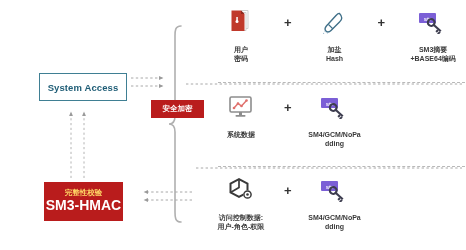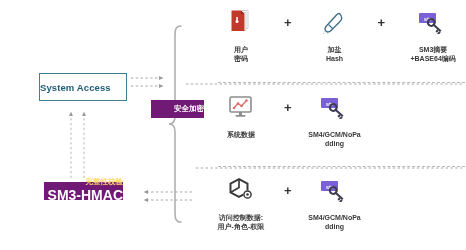--- a/index.html
+++ b/index.html
@@ -25,45 +25,46 @@
   .sys-access-box {
     position: absolute;
     left: 39px;
     top: 73px;
     width: 88px;
     height: 28px;
     border: 1px solid #3f7f93;
     background: #ffffff;
     display: flex;
     align-items: center;
+    justify-content: center;
     box-sizing: border-box;
   }
   .sys-access-box .label {
     font-size: 9.5px;
     font-weight: bold;
     color: #1f5d76;
     letter-spacing: 0.1px;
     white-space: nowrap;
   }
 
   .dark-chip {
     position: absolute;
-    background: #701a75;
+    background: #b91c1c;
     color: #ffffff;
     display: flex;
     flex-direction: column;
-    align-items: flex-end;
+    align-items: center;
     justify-content: center;
     box-sizing: border-box;
   }
   .chip-integrity {
     left: 44px;
     top: 182px;
     width: 79px;
-    height: 18px;
+    height: 39px;
     padding: 2px 0;
   }
   .chip-integrity .line1 {
     font-size: 7.5px;
     color: #ffd966;
     font-weight: bold;
     line-height: 1.15;
   }
   .chip-integrity .line2 {
     font-size: 14px;

